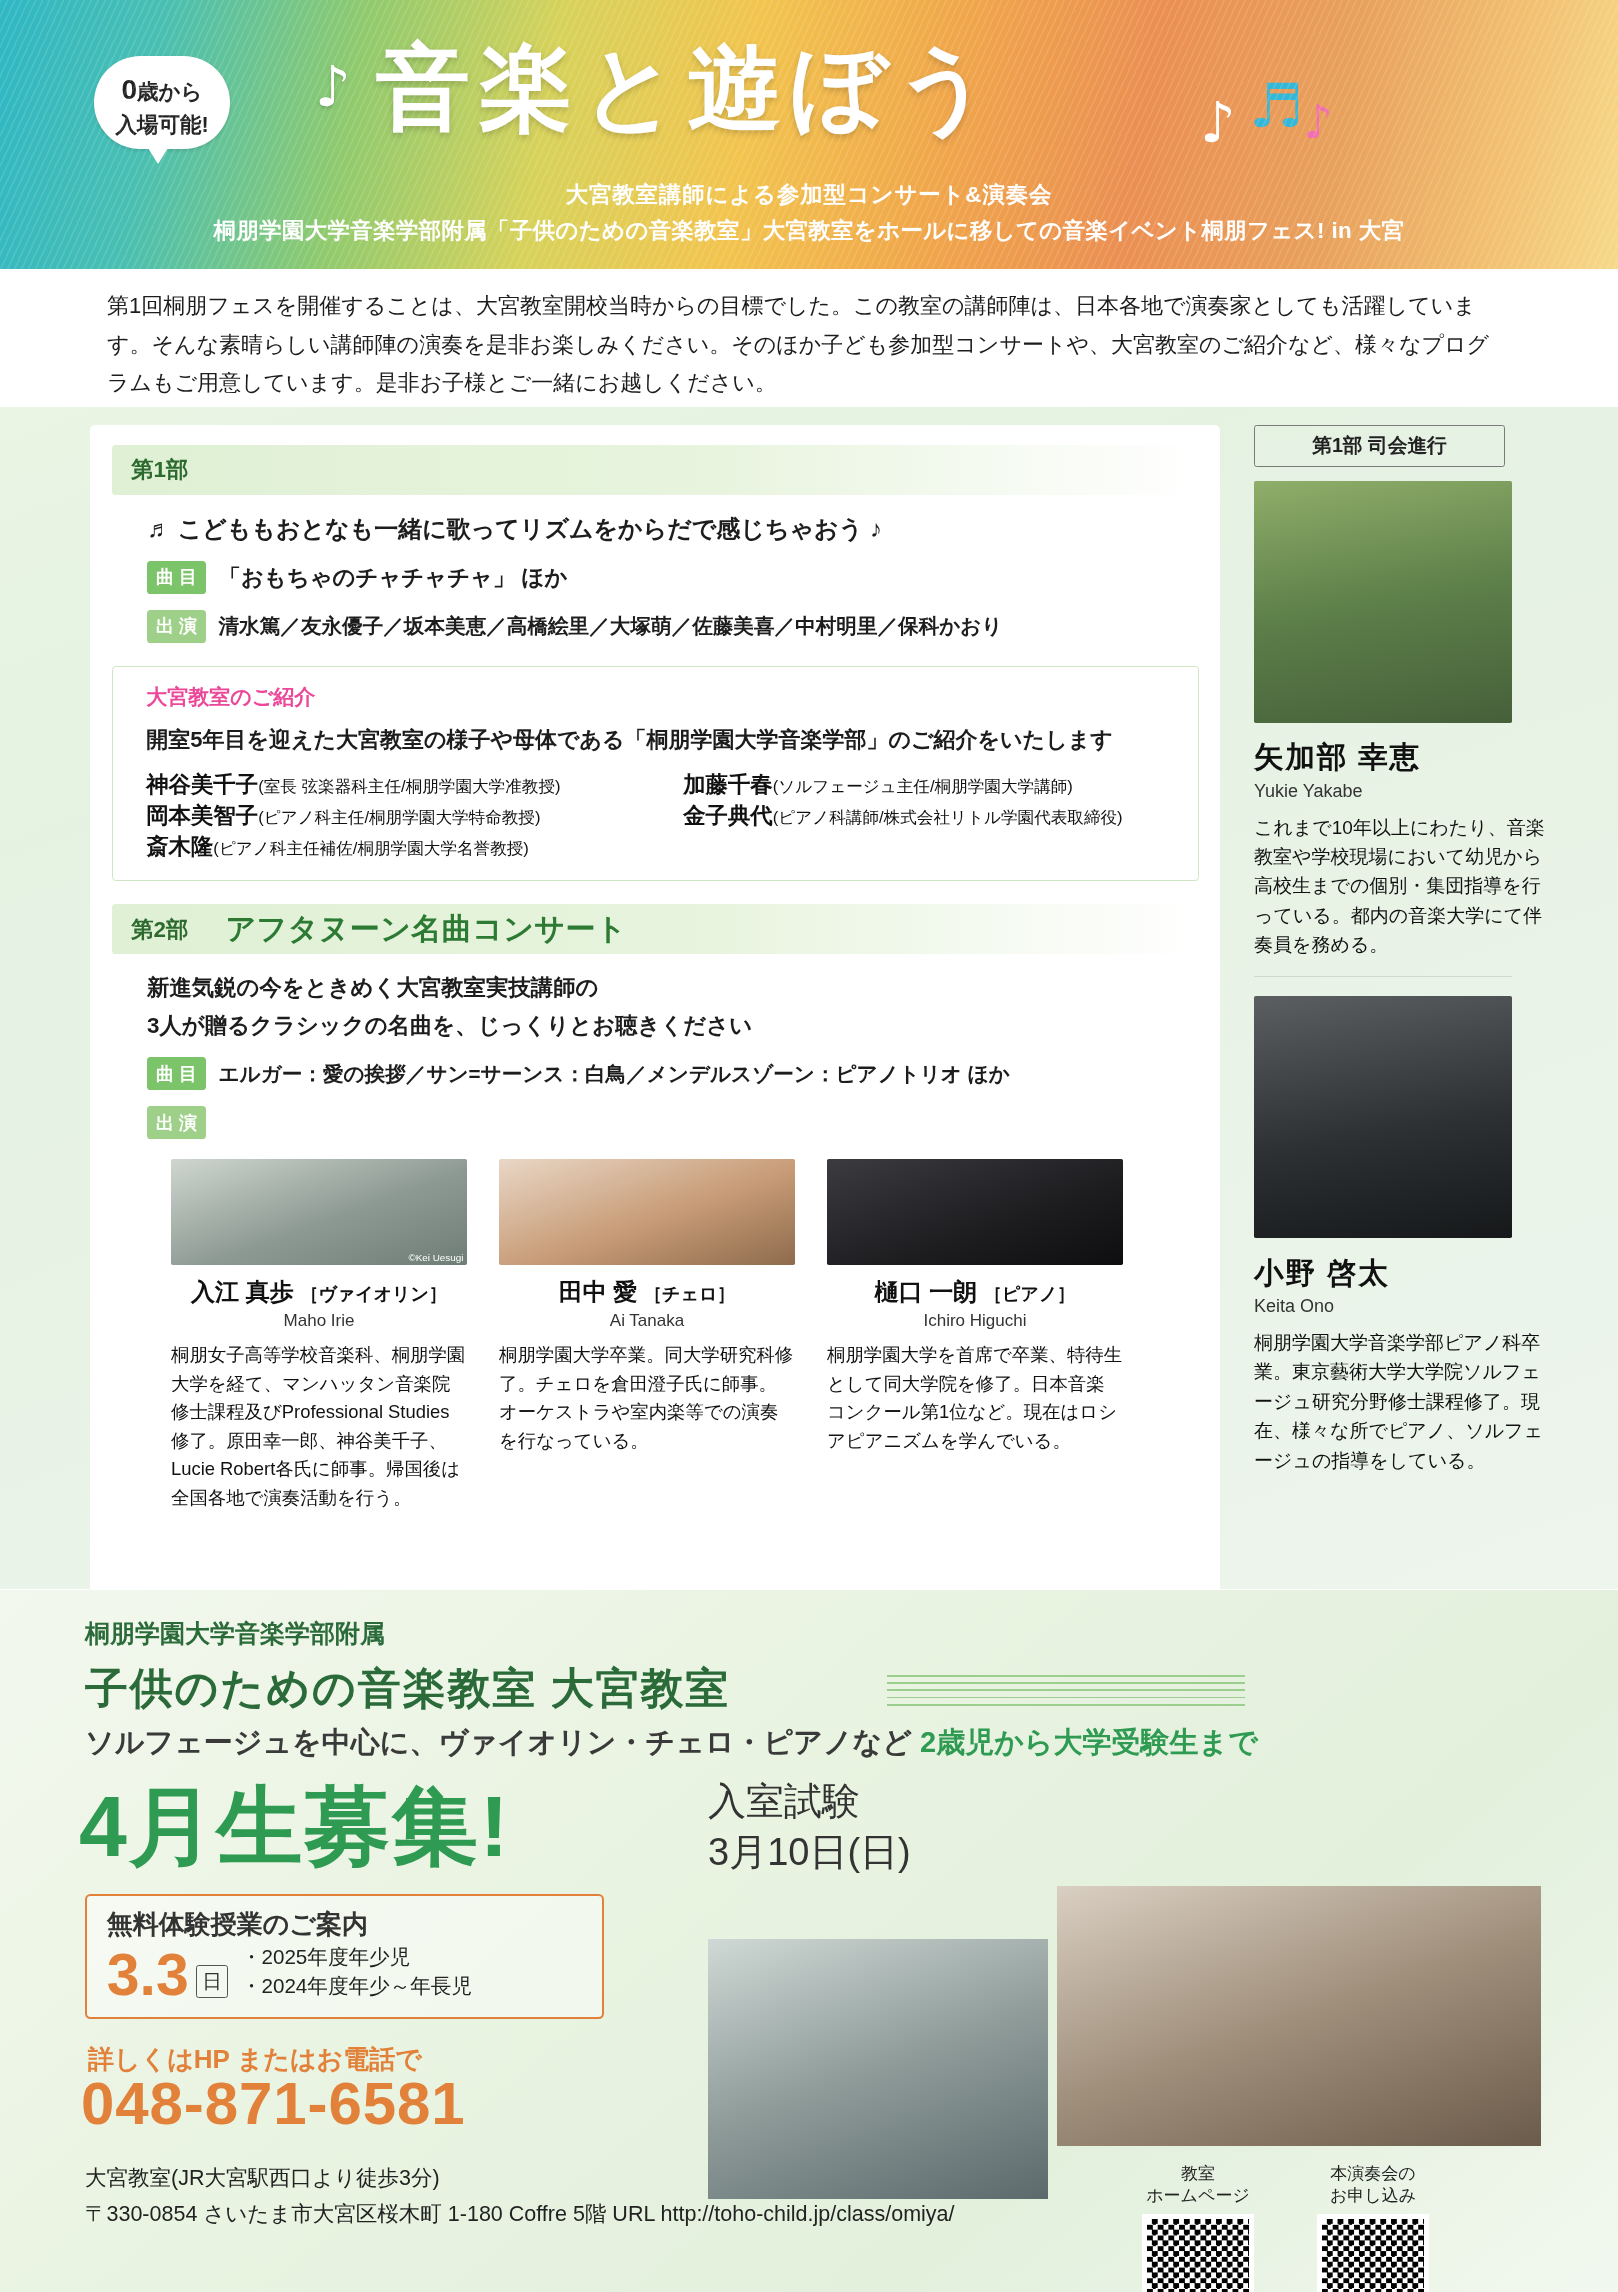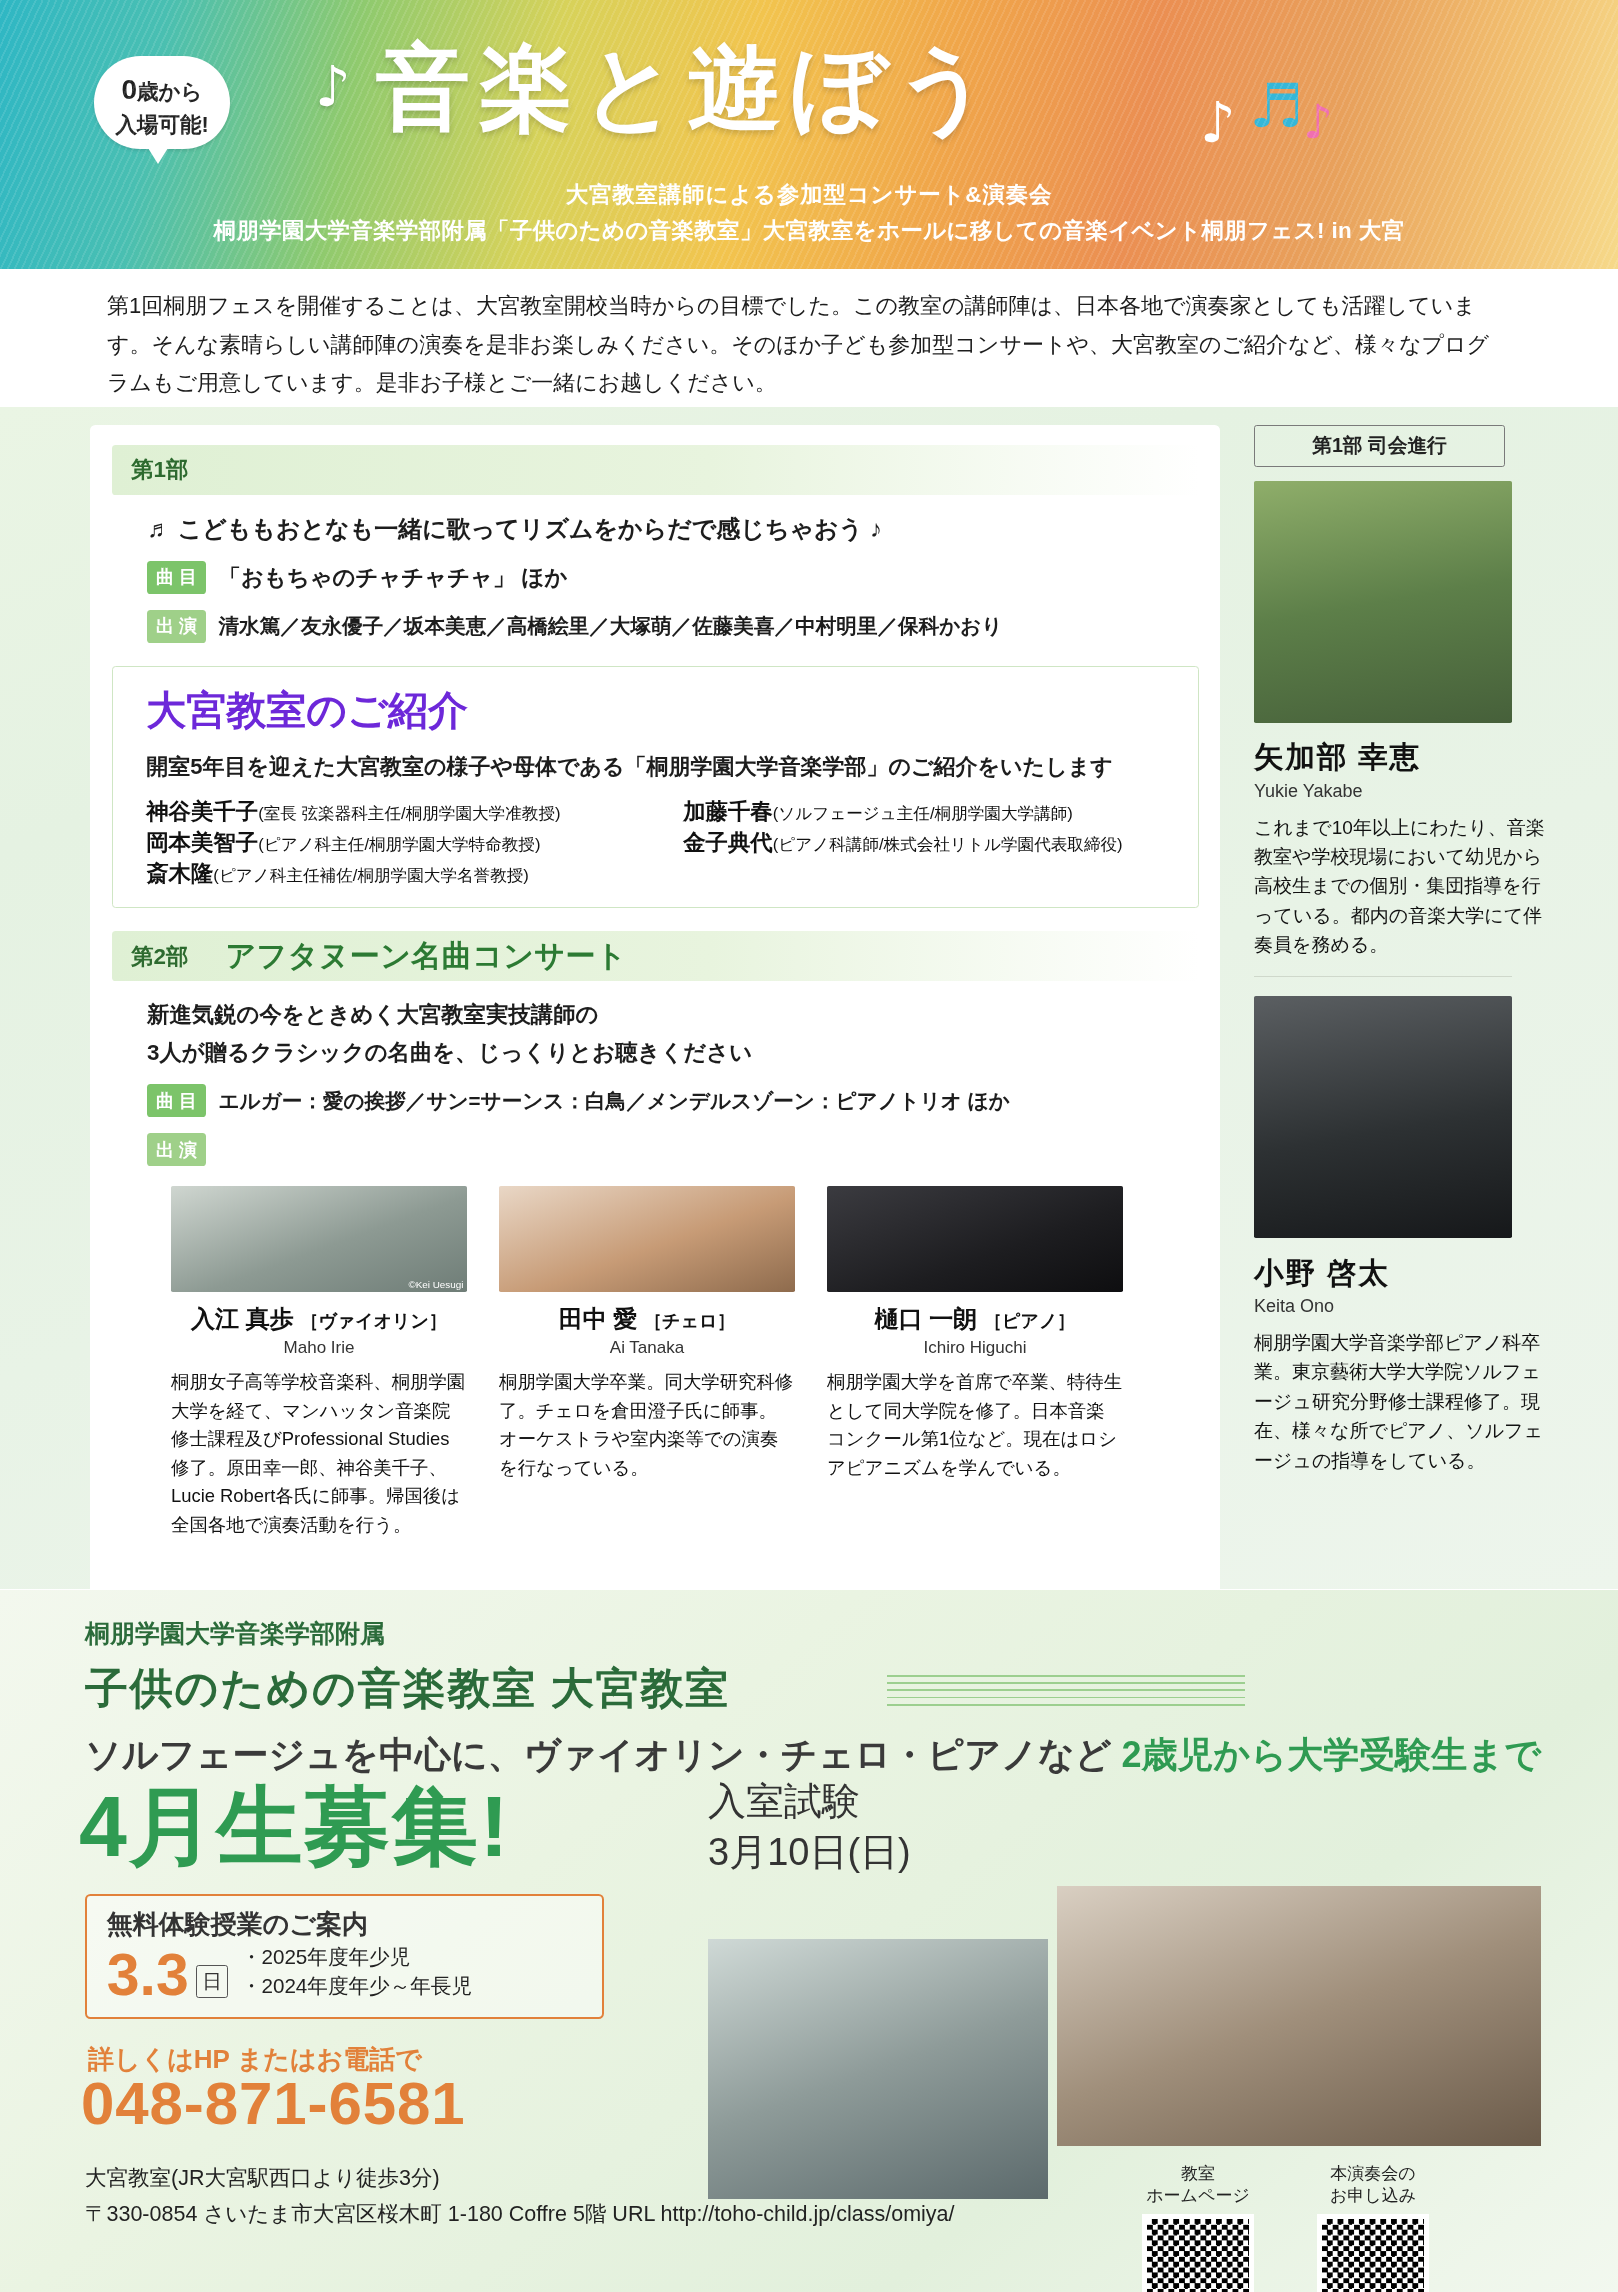--- a/index.html
+++ b/index.html
@@ -136,21 +136,21 @@
   }
   .row-text { font-size: 22.4px; font-weight: 700; color: #1d1d1d; }
   .row-text.small { font-size: 20.6px; font-weight: 700; }
 
   
   .sub-card {
     margin: 23px 21.5px 0 21.5px;
     border: 1.8px solid #cfe6c4; border-radius: 3.6px;
     padding: 16px 23px 18px 23px;
   }
-  .sub-ttl { font-size: 40px; font-weight: 700; color: #6d28d9; margin-left: 10.7px;}
+  .sub-ttl { font-size: 21px; font-weight: 700; color: #ec4899; margin-left: 10.7px;}
   .sub-desc { font-size: 22px; font-weight: 700; color: #1d1d1d; margin: 14.3px 0 0 10.7px; }
   .staff-grid {
     margin: 14.3px 0 0 10.7px;
     display: grid; grid-template-columns: 537px auto; 
   }
   .staff { font-size: 21.5px; color: #111; }
   .staff b { font-size: 22.4px; font-weight: 700; }
   .staff span { font-size: 16.6px; }
 
   
@@ -190,21 +190,21 @@
   
   .bottom {
     position: absolute; left: 0; top: 1590px;
     width: 1618px; height: 703px;
     background: linear-gradient(140deg,#f3f8ee 0%, #eaf4e2 35%, #e2f0dc 70%, #f2f8ef 100%);
   }
   .b-org { position: absolute; left: 85px; top: 27px; font-size: 25px; font-weight: 700; color: #2b6b3a; }
   .b-title { position: absolute; left: 85px; top: 70px; font-size: 43px; font-weight: 700; color: #2b6b3a; letter-spacing: 1.8px;}
   .b-stave { position: absolute; left: 887px; top: 85px; width: 358px; height: 30px; }
   .b-stave i { display:block; height:1.8px; background:#9ccf8f; margin-bottom: 5.4px; }
-  .b-line3 { position: absolute; left: 85px; top: 141px; font-size: 36px; font-weight: 700; color: #3a3a3a; }
+  .b-line3 { position: absolute; left: 85px; top: 133px; font-size: 29px; font-weight: 700; color: #3a3a3a; }
   .b-line3 em { font-style: normal; color: #2f9b52; }
   .b-big { position: absolute; left: 79px; top: 179px; font-size: 86px; font-weight: 700; color: #2f9b52; letter-spacing: 1.8px;}
   .b-exam { position: absolute; left: 708px; top: 186px; font-size: 38px; color: #333; line-height: 1.35;}
 
   .trial-box {
     position: absolute; left: 85px; top: 304px;
     width: 519px; height: 125px;
     border: 2.7px solid #e2813a; border-radius: 5.4px; background: rgba(255,255,255,.45);
   }
   .trial-ttl { margin: 10.7px 0 0 19.7px; font-size: 26px; font-weight: 700; color: #333; }

